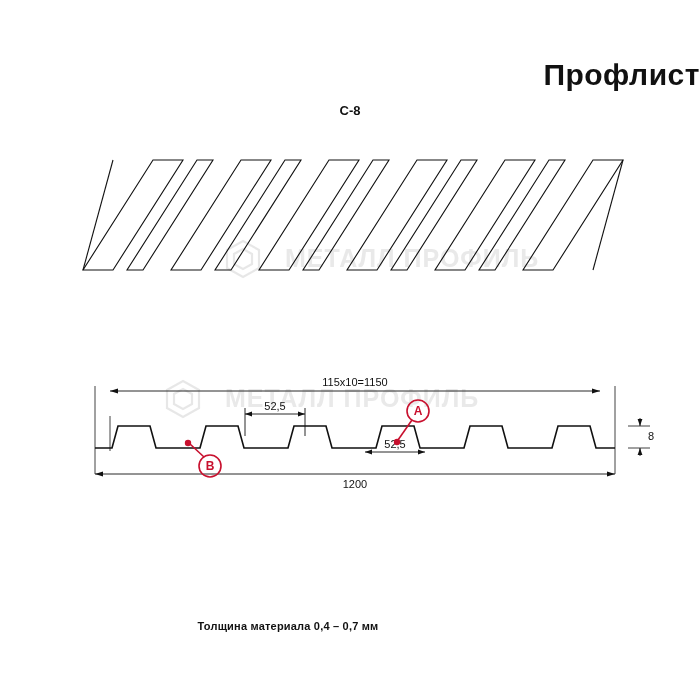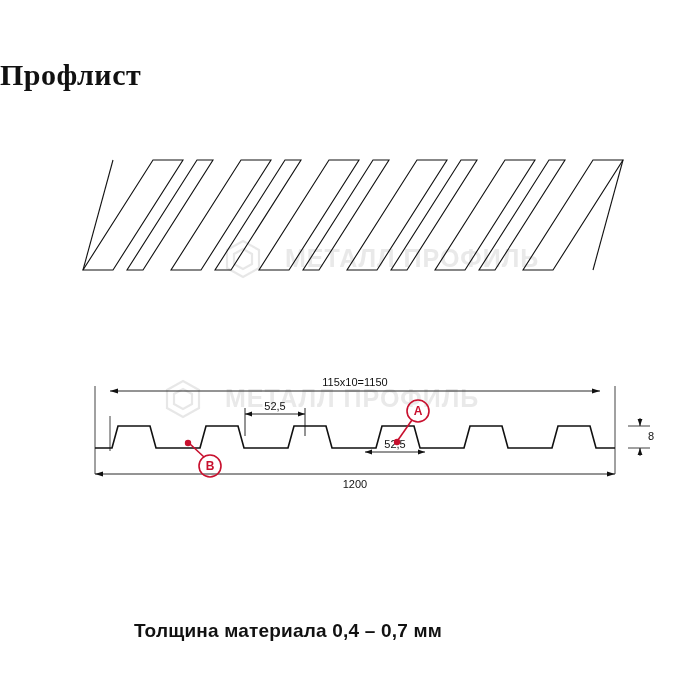--- a/index.html
+++ b/index.html
@@ -18,44 +18,43 @@
   .page {
     position: relative;
     width: 700px;
     height: 700px;
   }
   .title {
     position: absolute;
     top: 58px;
     left: 0;
     width: 700px;
-    text-align: left;
+    text-align: right;
     font-size: 30px;
     font-weight: bold;
     letter-spacing: 0.5px;
     color: #111111;
-    font-family: Liberation Serif, serif;
   }
   .subtitle {
     position: absolute;
     top: 103px;
     left: 0;
     width: 700px;
     text-align: center;
     font-size: 13px;
     font-weight: bold;
     color: #111111;
   }
   .footer-note {
     position: absolute;
     top: 620px;
     left: 0;
     width: 576px;
     text-align: center;
-    font-size: 19px;
+    font-size: 11px;
     font-weight: bold;
     letter-spacing: 0.2px;
     color: #111111;
   }
   .iso-wrap {
     position: absolute;
     top: 140px;
     left: 55px;
     width: 600px;
     height: 175px;
@@ -86,20 +85,21 @@
     font-size: 11px;
     fill: #111111;
   }
 </style>
 </head>
 <body>
 
 <div class="page">
 
   <div class="title">Профлист</div>
+  <div class="subtitle">C-8</div>
 
   <div class="wm wm-1">
     <svg width="300" height="90" viewBox="0 0 300 90" aria-hidden="true">
       <g opacity="0.75">
         <g transform="translate(10,22)" fill="none" stroke="#e0e0e0" stroke-width="2.2">
           <path d="M18 4 L34 13 L34 31 L18 40 L2 31 L2 13 Z"></path>
           <path d="M18 12 L27 17 L27 27 L18 32 L9 27 L9 17 Z"></path>
         </g>
         <text x="70" y="52" font-family="Liberation Sans, sans-serif" font-size="25" font-weight="bold" fill="#e2e2e2" letter-spacing="1">МЕТАЛЛ ПРОФИЛЬ</text>
       </g>

